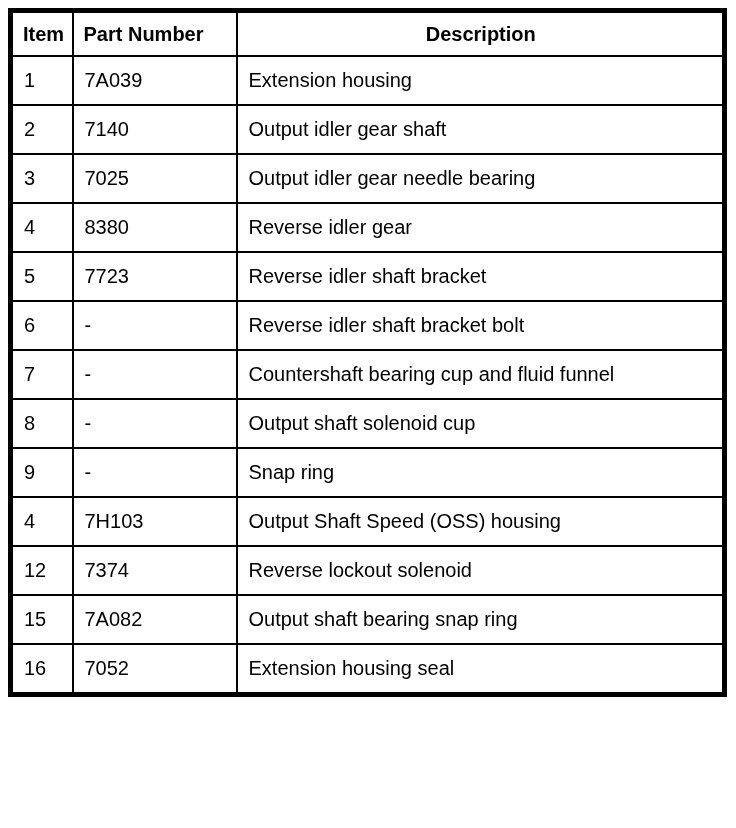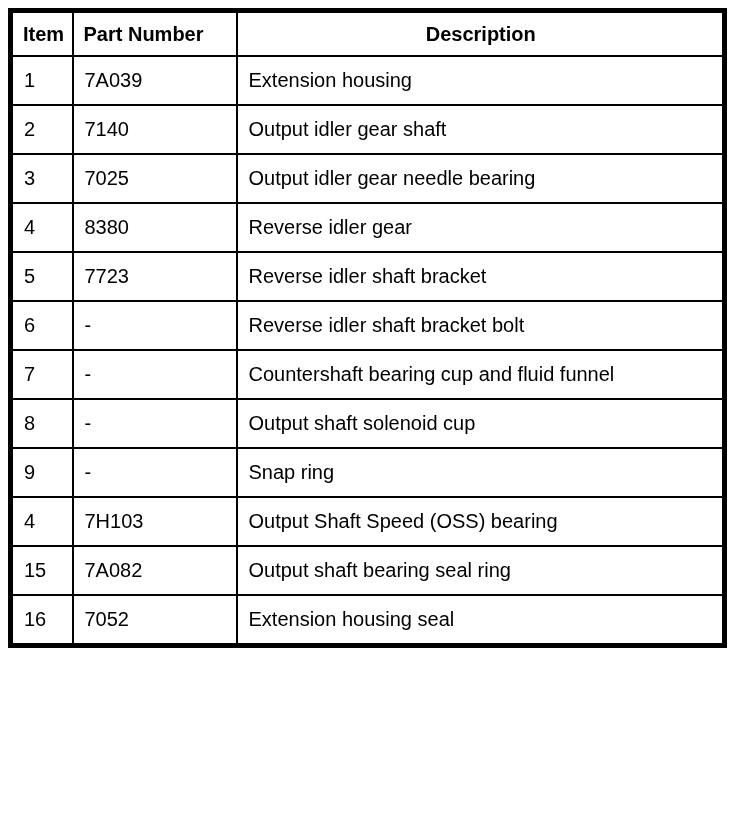--- a/index.html
+++ b/index.html
@@ -119,26 +119,31 @@
           <td>Output shaft solenoid cup</td>
         </tr>
         <tr>
           <td>9</td>
           <td>-</td>
           <td>Snap ring</td>
         </tr>
         <tr>
           <td>4</td>
           <td>7H103</td>
-          <td>Output Shaft Speed (OSS) bearing</td>
+          <td>Output Shaft Speed (OSS) housing</td>
+        </tr>
+        <tr>
+          <td>12</td>
+          <td>7374</td>
+          <td>Reverse lockout solenoid</td>
         </tr>
         <tr>
           <td>15</td>
           <td>7A082</td>
-          <td>Output shaft bearing seal ring</td>
+          <td>Output shaft bearing snap ring</td>
         </tr>
         <tr>
           <td>16</td>
           <td>7052</td>
           <td>Extension housing seal</td>
         </tr>
       </tbody>
   </table>
 </div>
 

